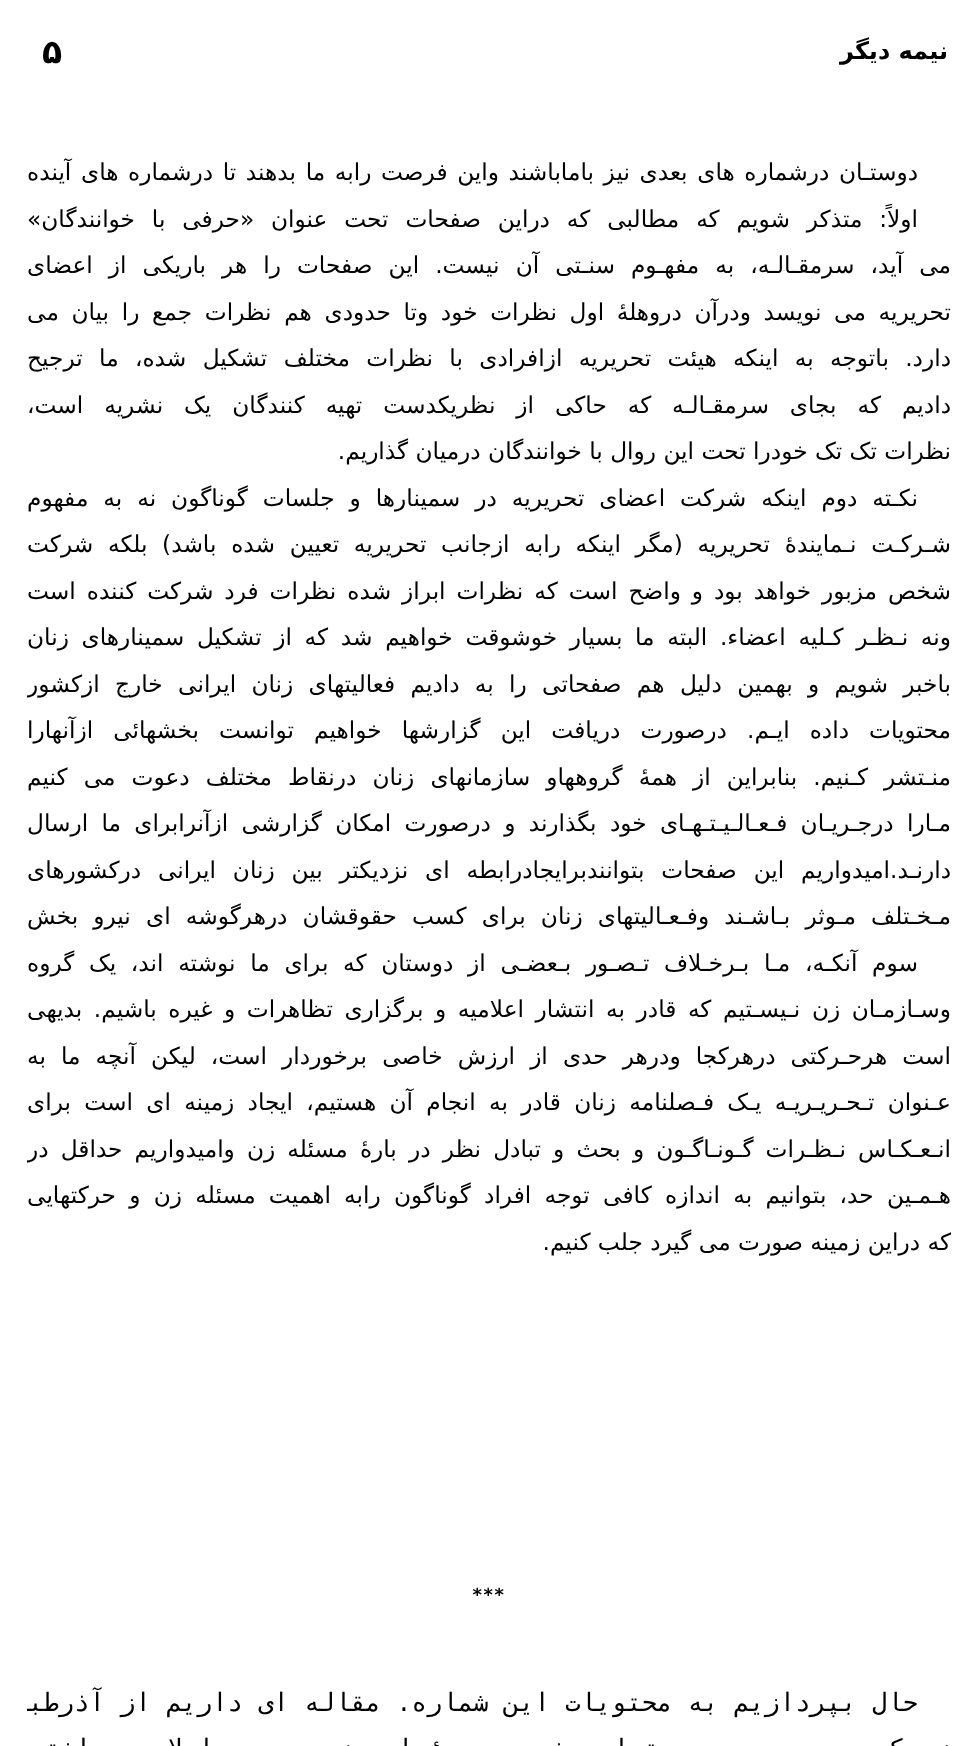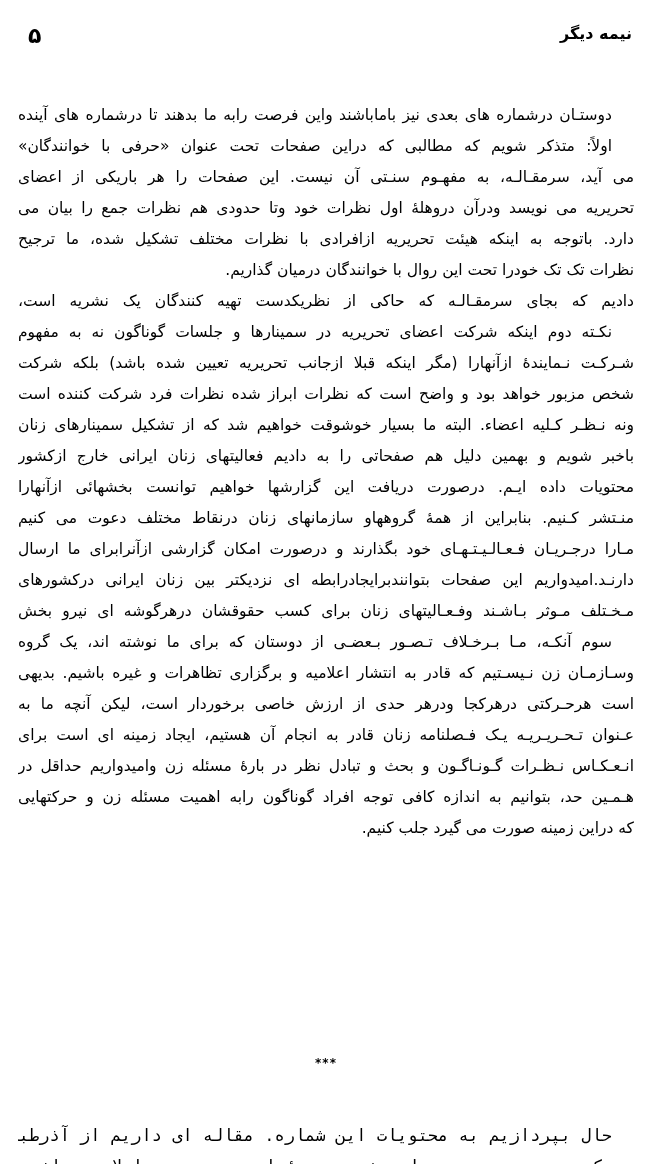--- a/index.html
+++ b/index.html
@@ -107,26 +107,26 @@
 
   <div class="body-text" id="article-body">
       <div>
         <span class="line indent">دوستـان درشماره های بعدی نیز باماباشند واین فرصت رابه ما بدهند تا درشماره های آینده</span>
       </div>
       <div>
         <span class="line indent">اولاً: متذکر شویم که مطالبی که دراین صفحات تحت عنوان «حرفی با خوانندگان»</span>
         <span class="line">می آید، سرمقـالـه، به مفهـوم سنـتی آن نیست. این صفحات را هر باریکی از اعضای</span>
         <span class="line">تحریریه می نویسد ودرآن دروهلهٔ اول نظرات خود وتا حدودی هم نظرات جمع را بیان می</span>
         <span class="line">دارد. باتوجه به اینکه هیئت تحریریه ازافرادی با نظرات مختلف تشکیل شده، ما ترجیح</span>
+        <span class="line">دادیم که بجای سرمقـالـه که حاکی از نظریکدست تهیه کنندگان یک نشریه است،</span>
         <span class="line last">نظرات تک تک خودرا تحت این روال با خوانندگان درمیان گذاریم.</span>
-        <span class="line">دادیم که بجای سرمقـالـه که حاکی از نظریکدست تهیه کنندگان یک نشریه است،</span>
       </div>
       <div>
         <span class="line indent">نکـته دوم اینکه شرکت اعضای تحریریه در سمینارها و جلسات گوناگون نه به مفهوم</span>
-        <span class="line">شـرکـت نـمایندهٔ ازآنهارا (مگر اینکه قبلا ازجانب تحریریه تعیین شده باشد) بلکه شرکت</span>
+        <span class="line">شـرکـت نـمایندهٔ تحریریه (مگر اینکه رابه ازجانب تحریریه تعیین شده باشد) بلکه شرکت</span>
         <span class="line">شخص مزبور خواهد بود و واضح است که نظرات ابراز شده نظرات فرد شرکت کننده است</span>
         <span class="line">ونه نـظـر کـلیه اعضاء. البته ما بسیار خوشوقت خواهیم شد که از تشکیل سمینارهای زنان</span>
         <span class="line">باخبر شویم و بهمین دلیل هم صفحاتی را به دادیم فعالیتهای زنان ایرانی خارج ازکشور</span>
         <span class="line">محتویات داده ایـم. درصورت دریافت این گزارشها خواهیم توانست بخشهائی ازآنهارا</span>
         <span class="line">منـتشر کـنیم. بنابراین از همهٔ گروههاو سازمانهای زنان درنقاط مختلف دعوت می کنیم</span>
         <span class="line">مـارا درجـریـان فـعـالـیـتـهـای خود بگذارند و درصورت امکان گزارشی ازآنرابرای ما ارسال</span>
         <span class="line">دارنـد.امیدواریم این صفحات بتوانندبرایجادرابطه ای نزدیکتر بین زنان ایرانی درکشورهای</span>
         <span class="line">مـخـتلف مـوثر بـاشـند وفـعـالیتهای زنان برای کسب حقوقشان درهرگوشه ای نیرو بخش</span>
       </div>
       <div>

